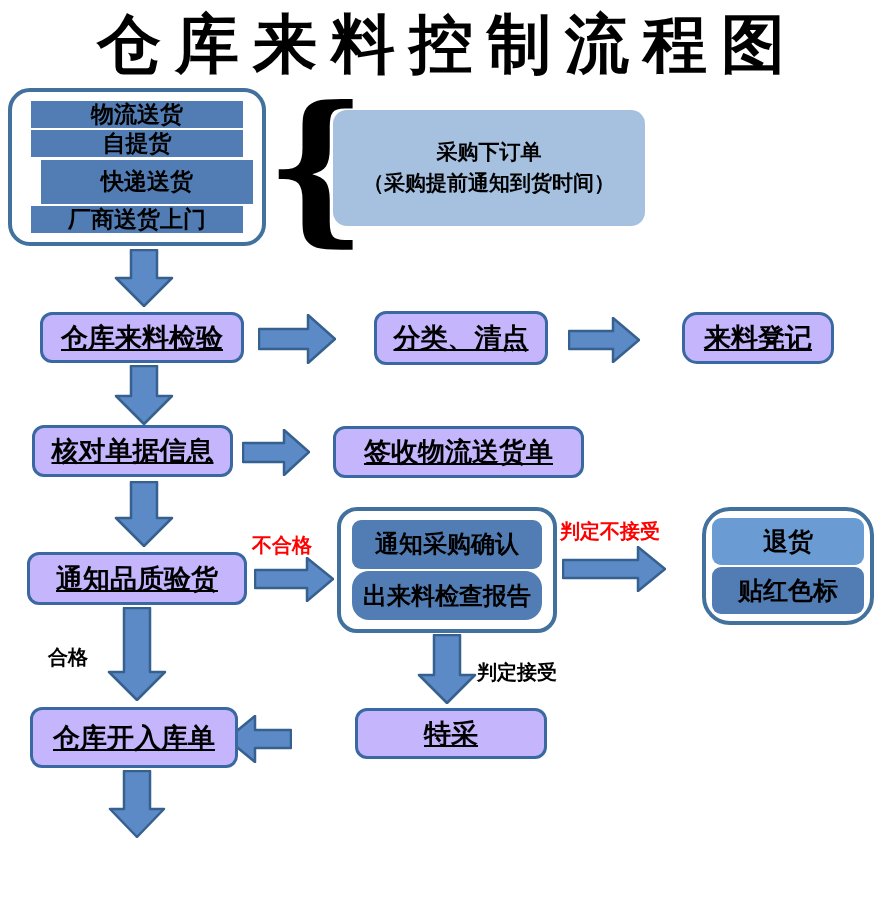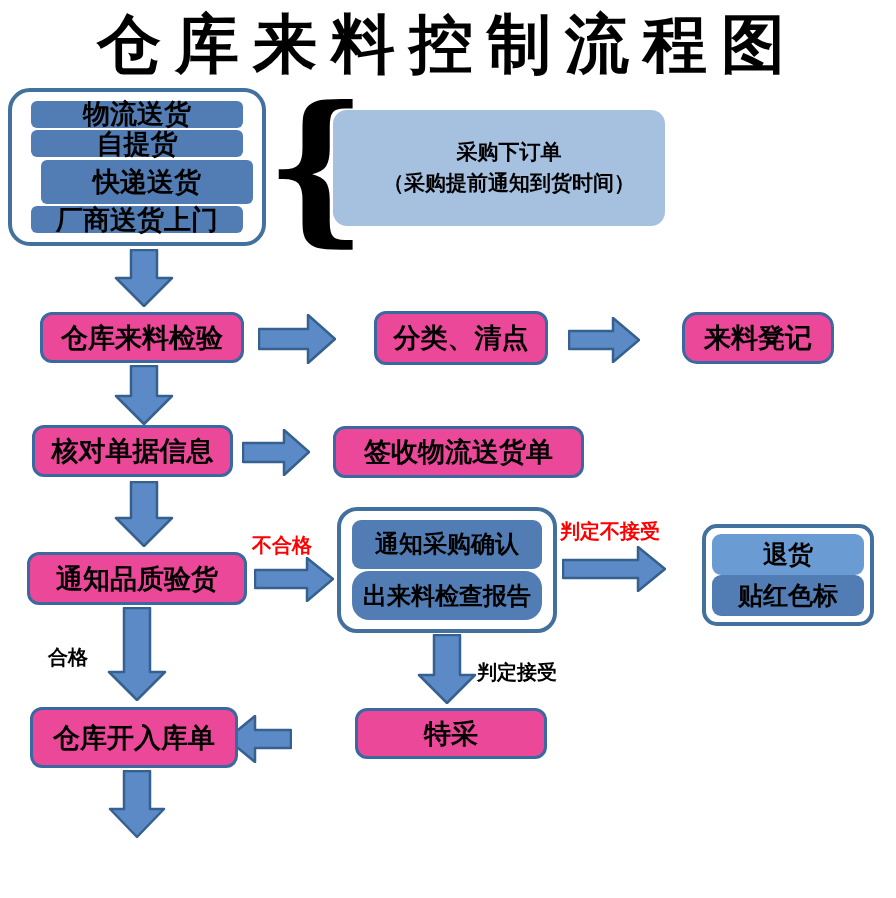--- a/index.html
+++ b/index.html
@@ -12,29 +12,29 @@
     display:flex;align-items:center;justify-content:center;
     font-size:64px;font-weight:900;letter-spacing:14px;color:#000;white-space:nowrap;
   }
   
   .container{
     position:absolute;background:#fff;border:4px solid #41719c;border-radius:22px;
     display:flex;flex-direction:column;align-items:center;justify-content:space-evenly;
     box-sizing:border-box;padding:6px 0;
   }
   .bar{
-    background:#517db4;border-radius:6px;color:#000;font-weight:bold;font-size:27px;
+    background:#517db4;border-radius:0;color:#000;font-weight:bold;font-size:23px;
     display:flex;align-items:center;justify-content:center;white-space:nowrap;
   }
   .bar.light{background:#6b9bd3;}
   
   .pbox{
-    position:absolute;background:#ec4899;border:3px solid #3a68a0;border-radius:12px;
+    position:absolute;background:#c4b5fd;border:3px solid #3a68a0;border-radius:12px;
     display:flex;align-items:center;justify-content:center;box-sizing:border-box;
-    font-size:27px;font-weight:bold;color:#000;white-space:nowrap;
+    font-size:27px;font-weight:bold;color:#000;white-space:nowrap;text-decoration:underline;
   }
   .note{
     position:absolute;background:#a6c0e0;border-radius:14px;
     display:flex;flex-direction:column;align-items:center;justify-content:center;
     font-size:21px;font-weight:bold;color:#000;line-height:1.5;text-align:center;
   }
   .brace{
     position:absolute;font-family:"DejaVu Serif","Liberation Serif",serif;
     font-size:150px;line-height:172px;font-weight:bold;color:#000;
     transform:scale(1.05,1.08);transform-origin:center;
@@ -54,21 +54,21 @@
 
   <div class="container" style="left:8px;top:88px;width:258px;height:158px;">
     <div class="bar" style="width:212px;height:27px;">物流送货</div>
     <div class="bar" style="width:212px;height:27px;">自提货</div>
     <div class="bar" style="width:212px;height:44px;margin-left:20px;">快递送货</div>
     <div class="bar" style="width:212px;height:27px;">厂商送货上门</div>
   </div>
 
   <div class="brace" style="left:268px;top:80px;">{</div>
 
-  <div class="note" style="left:333px;top:110px;width:312px;height:116px;padding-left:20px;">
+  <div class="note" style="left:333px;top:110px;width:312px;height:116px;">
     <div>采购下订单</div>
     <div>（采购提前通知到货时间）</div>
   </div>
 
   <div class="arrow" style="left:114px;top:249px;">
     <svg width="60" height="58" viewBox="0 0 60 58">
       <polygon points="17,1 43,1 43,29 58,29 30,57 2,29 17,29" fill="#5b8ac6" stroke="#36618f" stroke-width="2.5" stroke-linejoin="round"></polygon>
     </svg>
   </div>
 
@@ -128,21 +128,21 @@
   </div>
 
   <div class="lbl red" style="left:560px;top:518px;">判定不接受</div>
 
   <div class="arrow" style="left:562px;top:546px;">
     <svg width="104" height="46" viewBox="0 0 104 46">
       <polygon points="1,14 76,14 76,1 103,23 76,45 76,32 1,32" fill="#5b8ac6" stroke="#36618f" stroke-width="2.5" stroke-linejoin="round"></polygon>
     </svg>
   </div>
 
-  <div class="container" style="left:702px;top:507px;width:172px;height:102px;border-radius:15px;margin-top:17px;">
+  <div class="container" style="left:702px;top:507px;width:172px;height:118px;border-radius:28px;">
     <div class="bar light" style="width:152px;height:47px;font-size:25px;border-radius:9px;">退货</div>
     <div class="bar" style="width:152px;height:47px;font-size:25px;border-radius:9px;">贴红色标</div>
   </div>
 
   <div class="lbl blk" style="left:48px;top:644px;">合格</div>
 
   <div class="arrow" style="left:107px;top:607px;">
     <svg width="60" height="94" viewBox="0 0 60 94">
       <polygon points="17,1 43,1 43,65 58,65 30,93 2,65 17,65" fill="#5b8ac6" stroke="#36618f" stroke-width="2.5" stroke-linejoin="round"></polygon>
     </svg>

